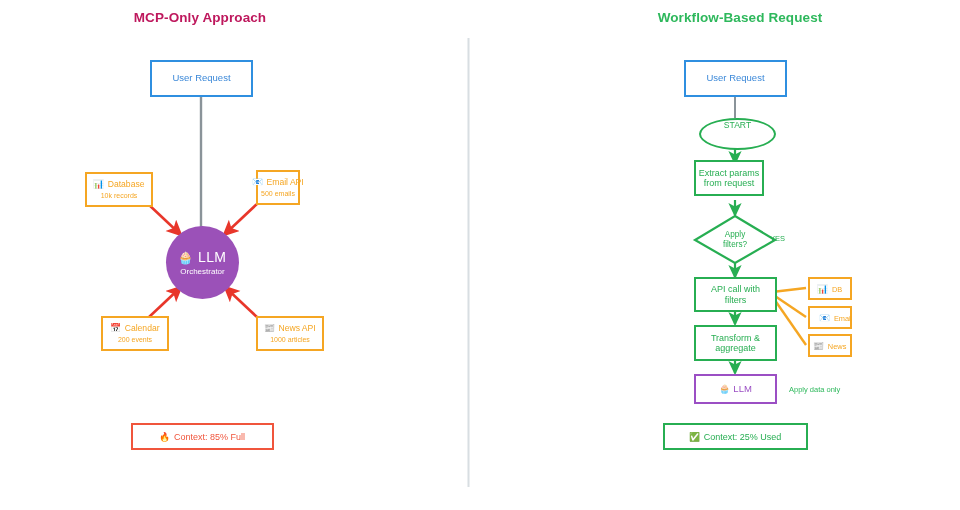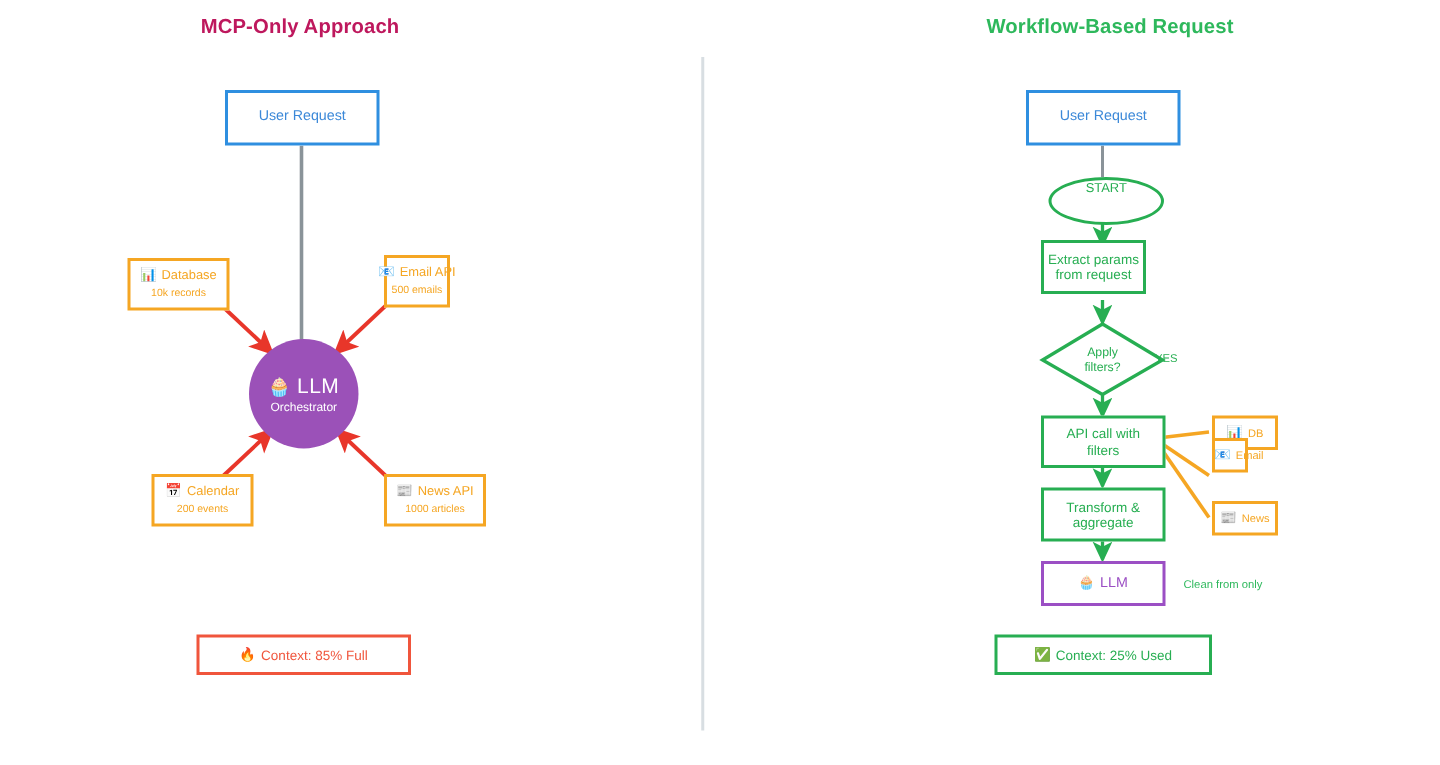--- a/index.html
+++ b/index.html
@@ -173,28 +173,28 @@
   <div class="node green-box" style="left:694px;top:325px;width:83px;height:36px;">
     <span class="l1">Transform &amp;</span>
     <span class="l2">aggregate</span>
   </div>
 
   <div class="node purple-box" style="left:694px;top:374px;width:83px;height:30px;">
     <span class="l1">
       <span class="emoji">🧁</span><span>LLM</span>
     </span>
   </div>
-  <div class="side-label" id="clean-label" style="left:789px;top:385px;">Clean from only</div>
+  <div class="side-label" id="clean-label" style="left:789px;top:385px;">Apply data only</div>
 
   <div class="node mini-orange" style="left:808px;top:277px;width:44px;height:23px;">
     <span>
       <span class="emoji">📊</span><span>DB</span>
     </span>
   </div>
-  <div class="node mini-orange" style="left:808px;top:292px;width:24px;height:23px;padding-left:12px;">
+  <div class="node mini-orange" style="left:808px;top:306px;width:44px;height:23px;padding-left:12px;">
     <span>
       <span class="emoji">📧</span><span>Email</span>
     </span>
   </div>
   <div class="node mini-orange" style="left:808px;top:334px;width:44px;height:23px;">
     <span>
       <span class="emoji">📰</span><span>News</span>
     </span>
   </div>
 

